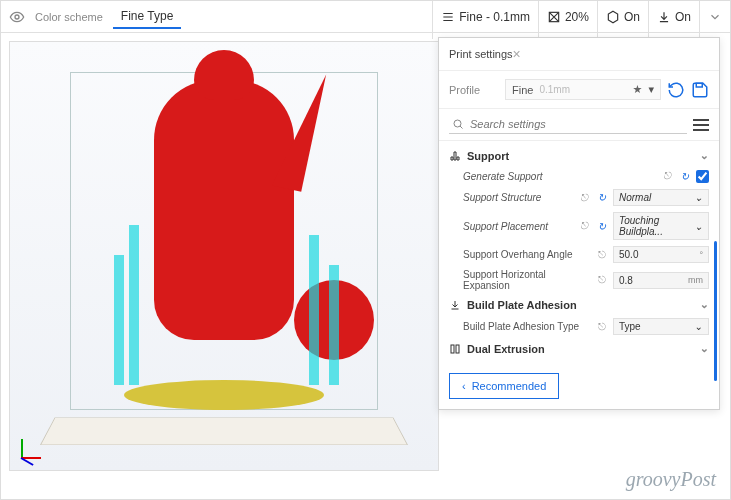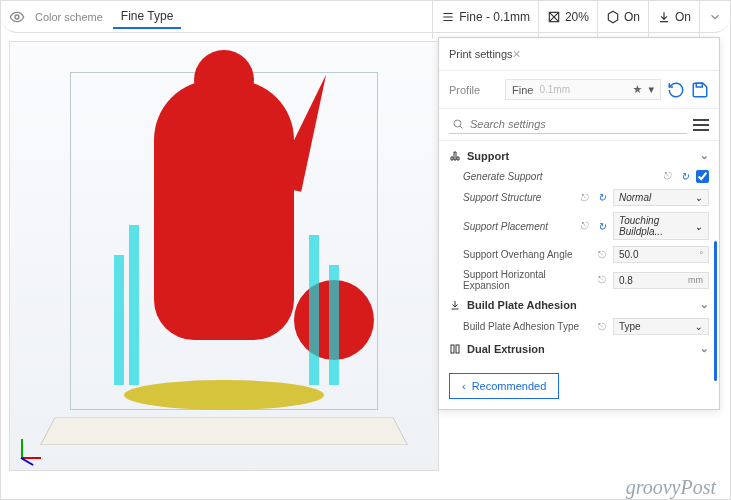--- a/index.html
+++ b/index.html
@@ -1,17 +1,17 @@
 <!DOCTYPE html>
 <html><head>
 <meta charset="utf-8">
 <style>
   * { box-sizing: border-box; margin: 0; padding: 0; font-family: -apple-system, "Segoe UI", Arial, sans-serif; }
   body { width: 731px; height: 500px; background: #fff; position: relative; border: 1px solid #ddd; overflow: hidden; }
-  .toolbar { height: 32px; display: flex; align-items: center; border-bottom: 1px solid #e0e0e0; font-size: 12px; color: #333; border-radius: 16px; }
+  .toolbar { height: 32px; display: flex; align-items: center; border-bottom: 1px solid #e0e0e0; font-size: 12px; color: #333; }
   .toolbar .left { display: flex; align-items: center; gap: 10px; padding-left: 8px; }
   .toolbar .spacer { flex: 1; }
   .toolbar .right { display: flex; align-items: center; }
   .tb-btn { display: flex; align-items: center; gap: 4px; padding: 22px 8px; border-left: 1px solid #e0e0e0; height: 32px; cursor: pointer; }
   .tb-btn svg { width: 14px; height: 14px; }
   .color-scheme-label { color: #888; font-size: 11px; }
   .color-scheme-val { font-size: 12px; padding: 4px 8px; border-bottom: 2px solid #196de2; }
   .viewport { position: absolute; left: 8px; top: 40px; width: 430px; height: 430px; border: 1px solid #ddd; background: linear-gradient(#fafbfd, #eef1f6); display:flex; align-items:center; justify-content:center;}
   .buildplate { position:absolute; left:30px; right:30px; bottom:25px; height:60px; background:#f3f0e9; border:1px solid #ccc8bb; transform:perspective(600px) rotateX(60deg); transform-origin:bottom center;}
   .volume { position:absolute; left:60px; top:30px; right:60px; bottom:60px; border:1px solid #bcc; }
@@ -50,21 +50,21 @@
   .setting-row .label { flex:1; font-size:10px;}
   .link-icn, .reset-icn { width:14px; height:14px; color:#999; display:flex; align-items:center; justify-content:center; font-size:10px;}
   .reset-icn{color:#196de2;}
   .ctrl { width:96px; background:#f5f5f5; border:1px solid #e0e0e0; padding:2px 5px; font-size:10px; color:#333; display:flex; align-items:center; justify-content:space-between;}
   .ctrl.chk{ width:auto; background:none; border:none; padding:0;}
   .ctrl .unit{color:#888; font-size:9px;}
   .chk input{accent-color:#196de2;}
   .scroll-ind { position:absolute; right:2px; top:100px; width:3px; height:140px; background:#196de2; border-radius:2px;}
   .panel-body{ position:relative;}
   .rec-btn { margin:10px; padding:6px 12px; border:1px solid #196de2; color:#196de2; background:#fff; font-size:11px; display:inline-flex; align-items:center; gap:6px; cursor:pointer;}
-  .watermark { position:absolute; right:14px; bottom:0; font-family:Georgia,serif; font-style:italic; font-size:20px; color:#9ba7b0; font-weight:500;}
+  .watermark { position:absolute; right:14px; bottom:8px; font-family:Georgia,serif; font-style:italic; font-size:20px; color:#9ba7b0; font-weight:500;}
   .eyebtn{width:16px; color:#888;}
   svg{display:block;}
 </style>
 </head>
 <body>
 
 <div class="toolbar">
   <div class="left">
     <span class="eyebtn">
       <svg viewBox="0 0 24 24" fill="none" stroke="#888" stroke-width="2">

